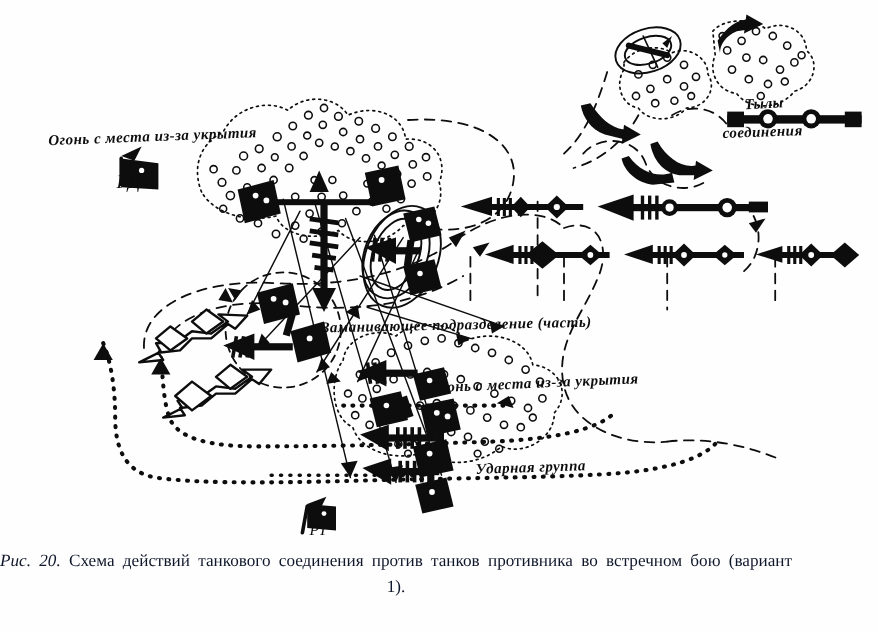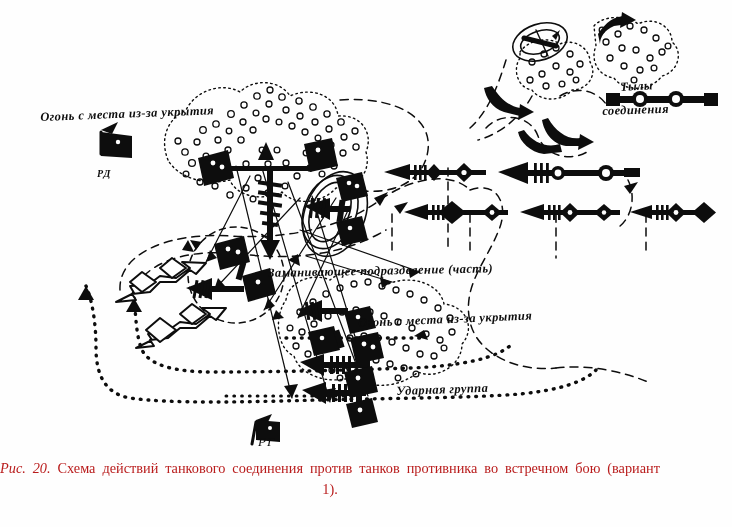--- a/index.html
+++ b/index.html
@@ -28,35 +28,35 @@
     position: absolute;
     font-family: "Liberation Serif", serif;
     font-style: italic;
     font-weight: 700;
     color: #0d0d0d;
     white-space: nowrap;
     letter-spacing: 0.4px;
     transform-origin: left top;
   }
   .lbl-ogon-1 { left: 40px;  top: 110px; font-size: 12.5px; transform: rotate(-2.2deg); }
-  .lbl-rd     { left: 97px;  top: 168px; font-size: 10px; font-weight: 700; letter-spacing: 1.5px; }
+  .lbl-rd     { left: 97px;  top: 144px; font-size: 16px; font-weight: 400; letter-spacing: 1.5px; }
   .lbl-tyly   { left: 620px; top: 80px;  font-size: 12.5px; transform: rotate(-3deg); }
   .lbl-soed   { left: 602px; top: 104px; font-size: 12.5px; transform: rotate(-2deg); }
   .lbl-zaman  { left: 268px; top: 266px; font-size: 12.5px; transform: rotate(-1.2deg); }
   .lbl-ogon-2 { left: 358px; top: 316px; font-size: 12.5px; transform: rotate(-2.5deg); }
   .lbl-udar   { left: 396px; top: 384px; font-size: 12.5px; transform: rotate(-2deg); }
   .lbl-rg     { left: 258px; top: 434px; font-size: 13px; font-weight: 400; letter-spacing: 1px; }
 
   #caption {
     position: absolute;
     left: 0;
     top: 458px;
     width: 596px;
     text-align: center;
-    color: #b91c1c;
+    color: #0f172a;
   }
   #caption .cap-inner {
     display: inline-block;
     width: 660px;
     font-size: 14.3px;
     line-height: 1.45;
     text-align: justify;
     text-align-last: center;
     word-spacing: 2px;
   }

